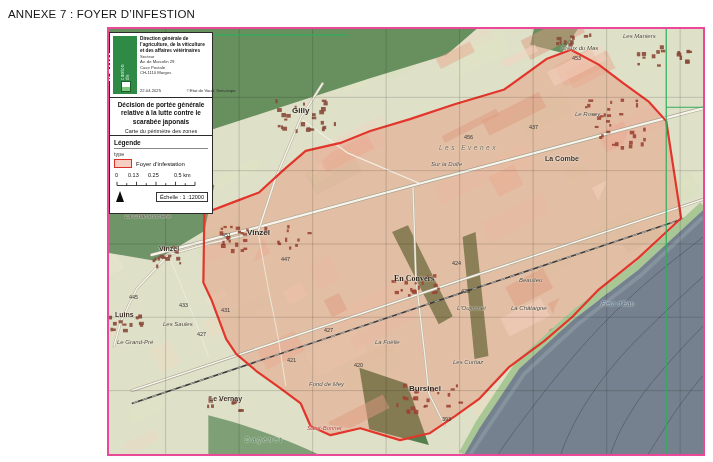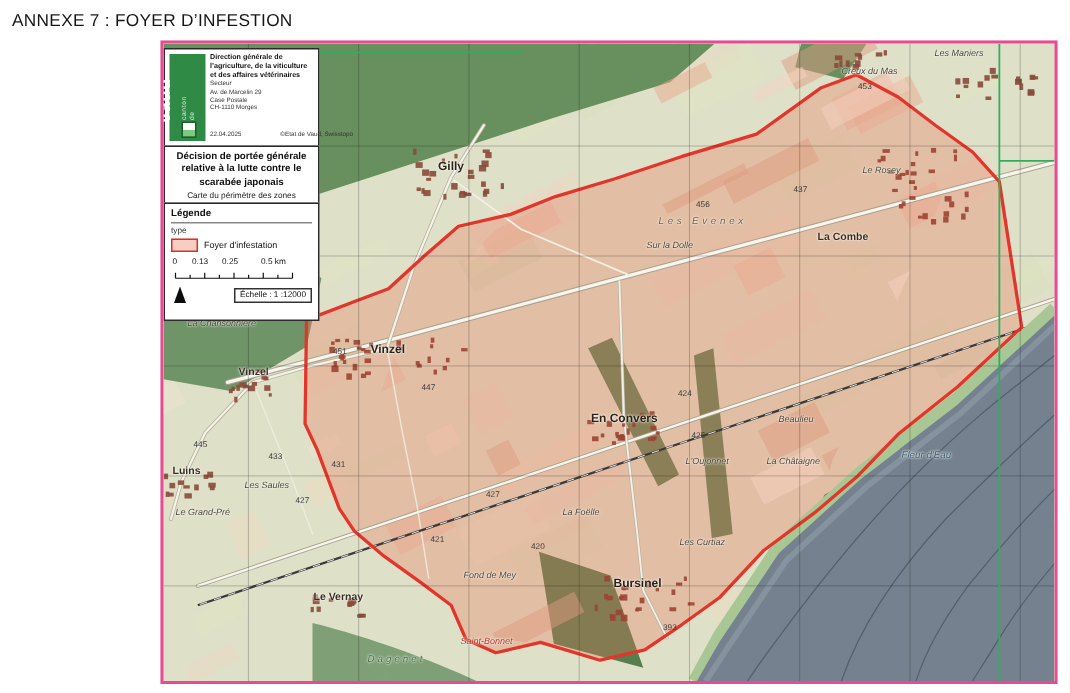--- a/index.html
+++ b/index.html
@@ -477,21 +477,21 @@
     <g stroke="#2fae5e" stroke-width="1.2" fill="none">
       <path d="M561,0 V429"></path>
       <path d="M561,79 H598"></path>
       <path d="M95,6 H240"></path>
     </g>
   </svg>
 
   <div id="map-labels">
       <div class="mlabel town" style="left: 183px; top: 78px;">Gilly</div>
       <div class="mlabel town" style="left: 138px; top: 200px;">Vinzel</div>
-      <div class="mlabel town" style="left: 285px; top: 246px;">En Convers</div>
+      <div class="mlabel town" style="left: 285px; top: 246px; font-family: Liberation Serif, serif;">En Convers</div>
       <div class="mlabel town" style="left: 300px; top: 356px; text-align: right;">Bursinel</div>
       <div class="mlabel village" style="left: 50px; top: 216px;">Vinzel</div>
       <div class="mlabel village" style="left: 6px; top: 282px;">Luins</div>
       <div class="mlabel village" style="left: 100px; top: 366px;">Le Vernay</div>
       <div class="mlabel village" style="left: 436px; top: 126px;">La Combe</div>
       <div class="mlabel lieu" style="left: 466px; top: 82px;">Le Rosey</div>
       <div class="mlabel lieu" style="left: 322px; top: 132px;">Sur la Dolle</div>
       <div class="mlabel lieu" style="left: 266px; top: 310px;">La Foëlle</div>
       <div class="mlabel lieu" style="left: 200px; top: 352px;">Fond de Mey</div>
       <div class="mlabel lieu" style="left: 54px; top: 292px;">Les Saules</div>

